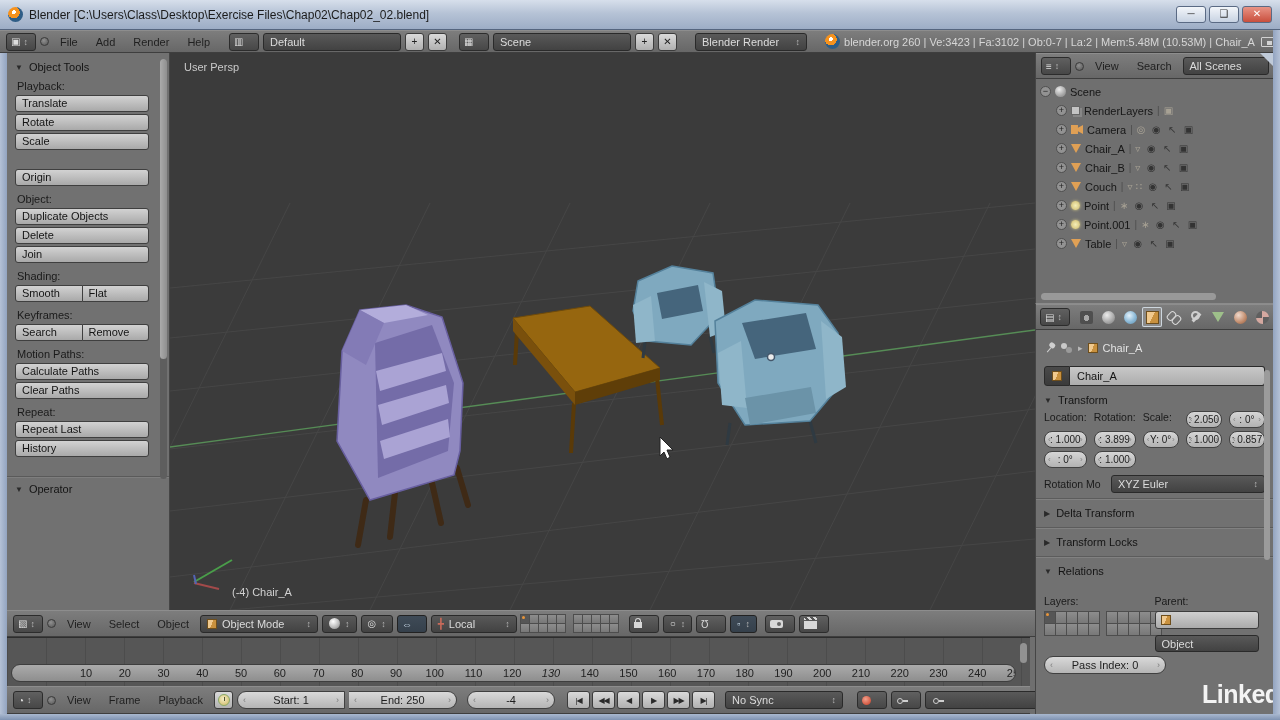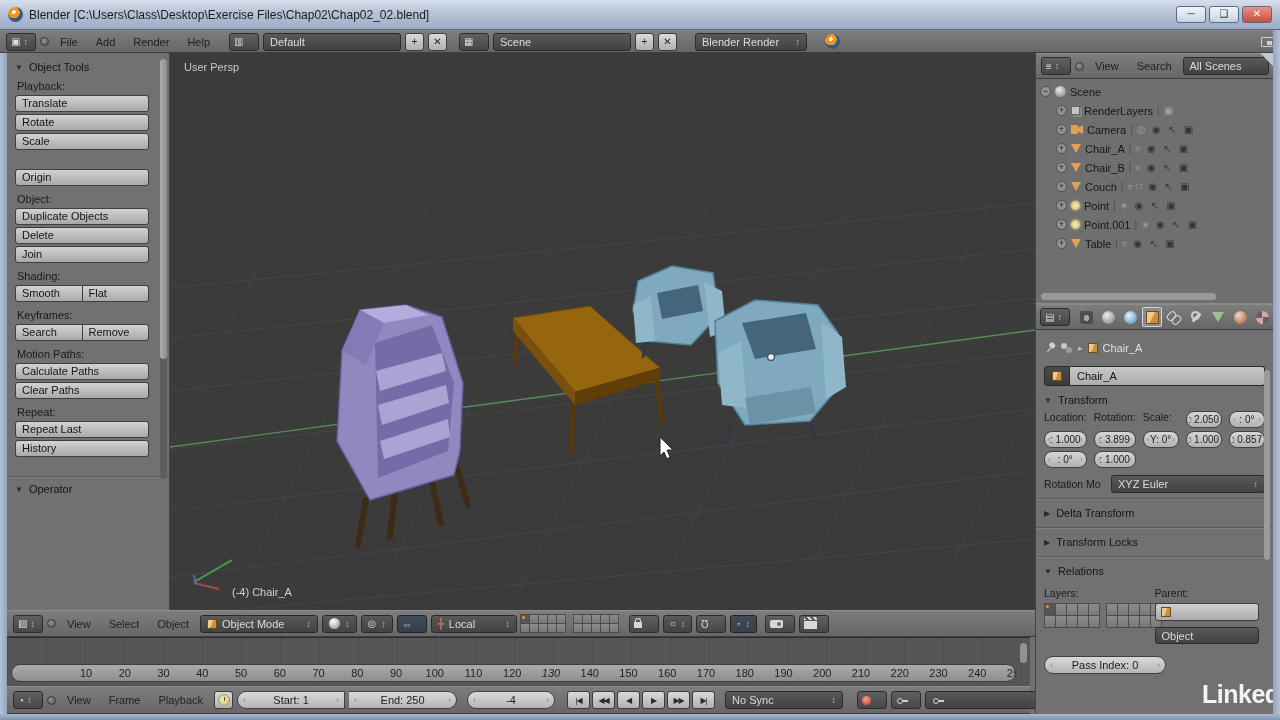--- a/index.html
+++ b/index.html
@@ -183,28 +183,28 @@
   .tgrid{display:grid;grid-template-columns:1fr 1fr 1fr 1fr 1fr;gap:3px 7px;margin-top:2px}
   .tgl-label{font-size:10.5px;color:#1a1a1a;margin-bottom:1px}
   .vf{height:17px;border-radius:8px;background:linear-gradient(#d6d6d6,#b2b2b2);border:1px solid #424242;
     color:#1e1e1e;font-size:10px;display:flex;align-items:center;justify-content:center;position:relative}
   .vf::before{content:"‹";position:absolute;left:3px;color:rgba(50,50,50,.45);font-size:8px}
   .vf::after{content:"›";position:absolute;right:3px;color:rgba(50,50,50,.45);font-size:8px}
   #rotmode{display:flex;align-items:center;gap:5px;margin-top:7px}
   #rotmode .lbl{font-size:10.5px;color:#1a1a1a;width:62px;white-space:nowrap;overflow:hidden;flex:none}
   #rotmode .dd{flex:1}
   .collhead{display:flex;align-items:center;gap:6px;height:18px;font-size:11px;color:#141414;margin:2px 0}
-  #relrow{display:flex;margin-top:4px}
+  #relrow{display:flex;margin-top:12px}
   #relrow .col{width:50%}
   .plabel{font-size:10.5px;color:#1a1a1a;margin:3px 0 4px}
   #laygrids{display:flex;gap:7px}
   #parentfield{display:flex;align-items:center;gap:5px;height:18px;width:104px;
     background:linear-gradient(#cfcfcf,#ababab);border:1px solid #3c3c3c;border-radius:3px;padding:0 5px;margin-top:1px}
   #objectdd{margin-top:6px;width:104px;height:17px}
-  #passidx{width:122px;margin-top:12px}
+  #passidx{width:122px;margin-top:4px}
   #pvbar{position:absolute;right:3px;top:40px;width:6px;height:190px;border-radius:3px;background:#9b9b9b}
 
   
   #watermark{position:absolute;left:1202px;top:680px;display:flex;align-items:center;gap:2px;opacity:.92}
   #watermark .wm1{color:#fff;font-size:25px;font-weight:bold;letter-spacing:-.5px}
 
   
   .frame{position:absolute;background:linear-gradient(90deg,#b4c1d6,#93a4c0)}
   #frameL{left:0;top:53px;width:7px;height:661px}
   #frameR{left:1273px;top:30px;width:7px;height:684px;background:linear-gradient(270deg,#b4c1d6,#93a4c0)}
@@ -249,20 +249,21 @@
     <span class="dd" style="width:138px">
         <span>Scene</span>
       </span>
     <span class="sbtn">+</span>
     <span class="sbtn">✕</span>
     <span class="dd" style="width:112px;margin-left:14px">
       <span>Blender Render</span>
         <span class="arr" style="margin-left:auto">↕</span>
       </span>
     <span class="blogo" style="margin-left:14px"></span>
+    <span class="stats">blender.org 260 | Ve:3423 | Fa:3102 | Ob:0-7 | La:2 | Mem:5.48M (10.53M) | Chair_A</span>
     <span class="scrico" style="margin-left:auto"></span>
   </div>
 
   <div id="toolshelf">
     <div id="tsscroll">
       <div class="phead">
         <span class="tri">▼</span>
         <span>Object Tools</span>
       </div>
       <div class="tslabel">Playback:</div>

